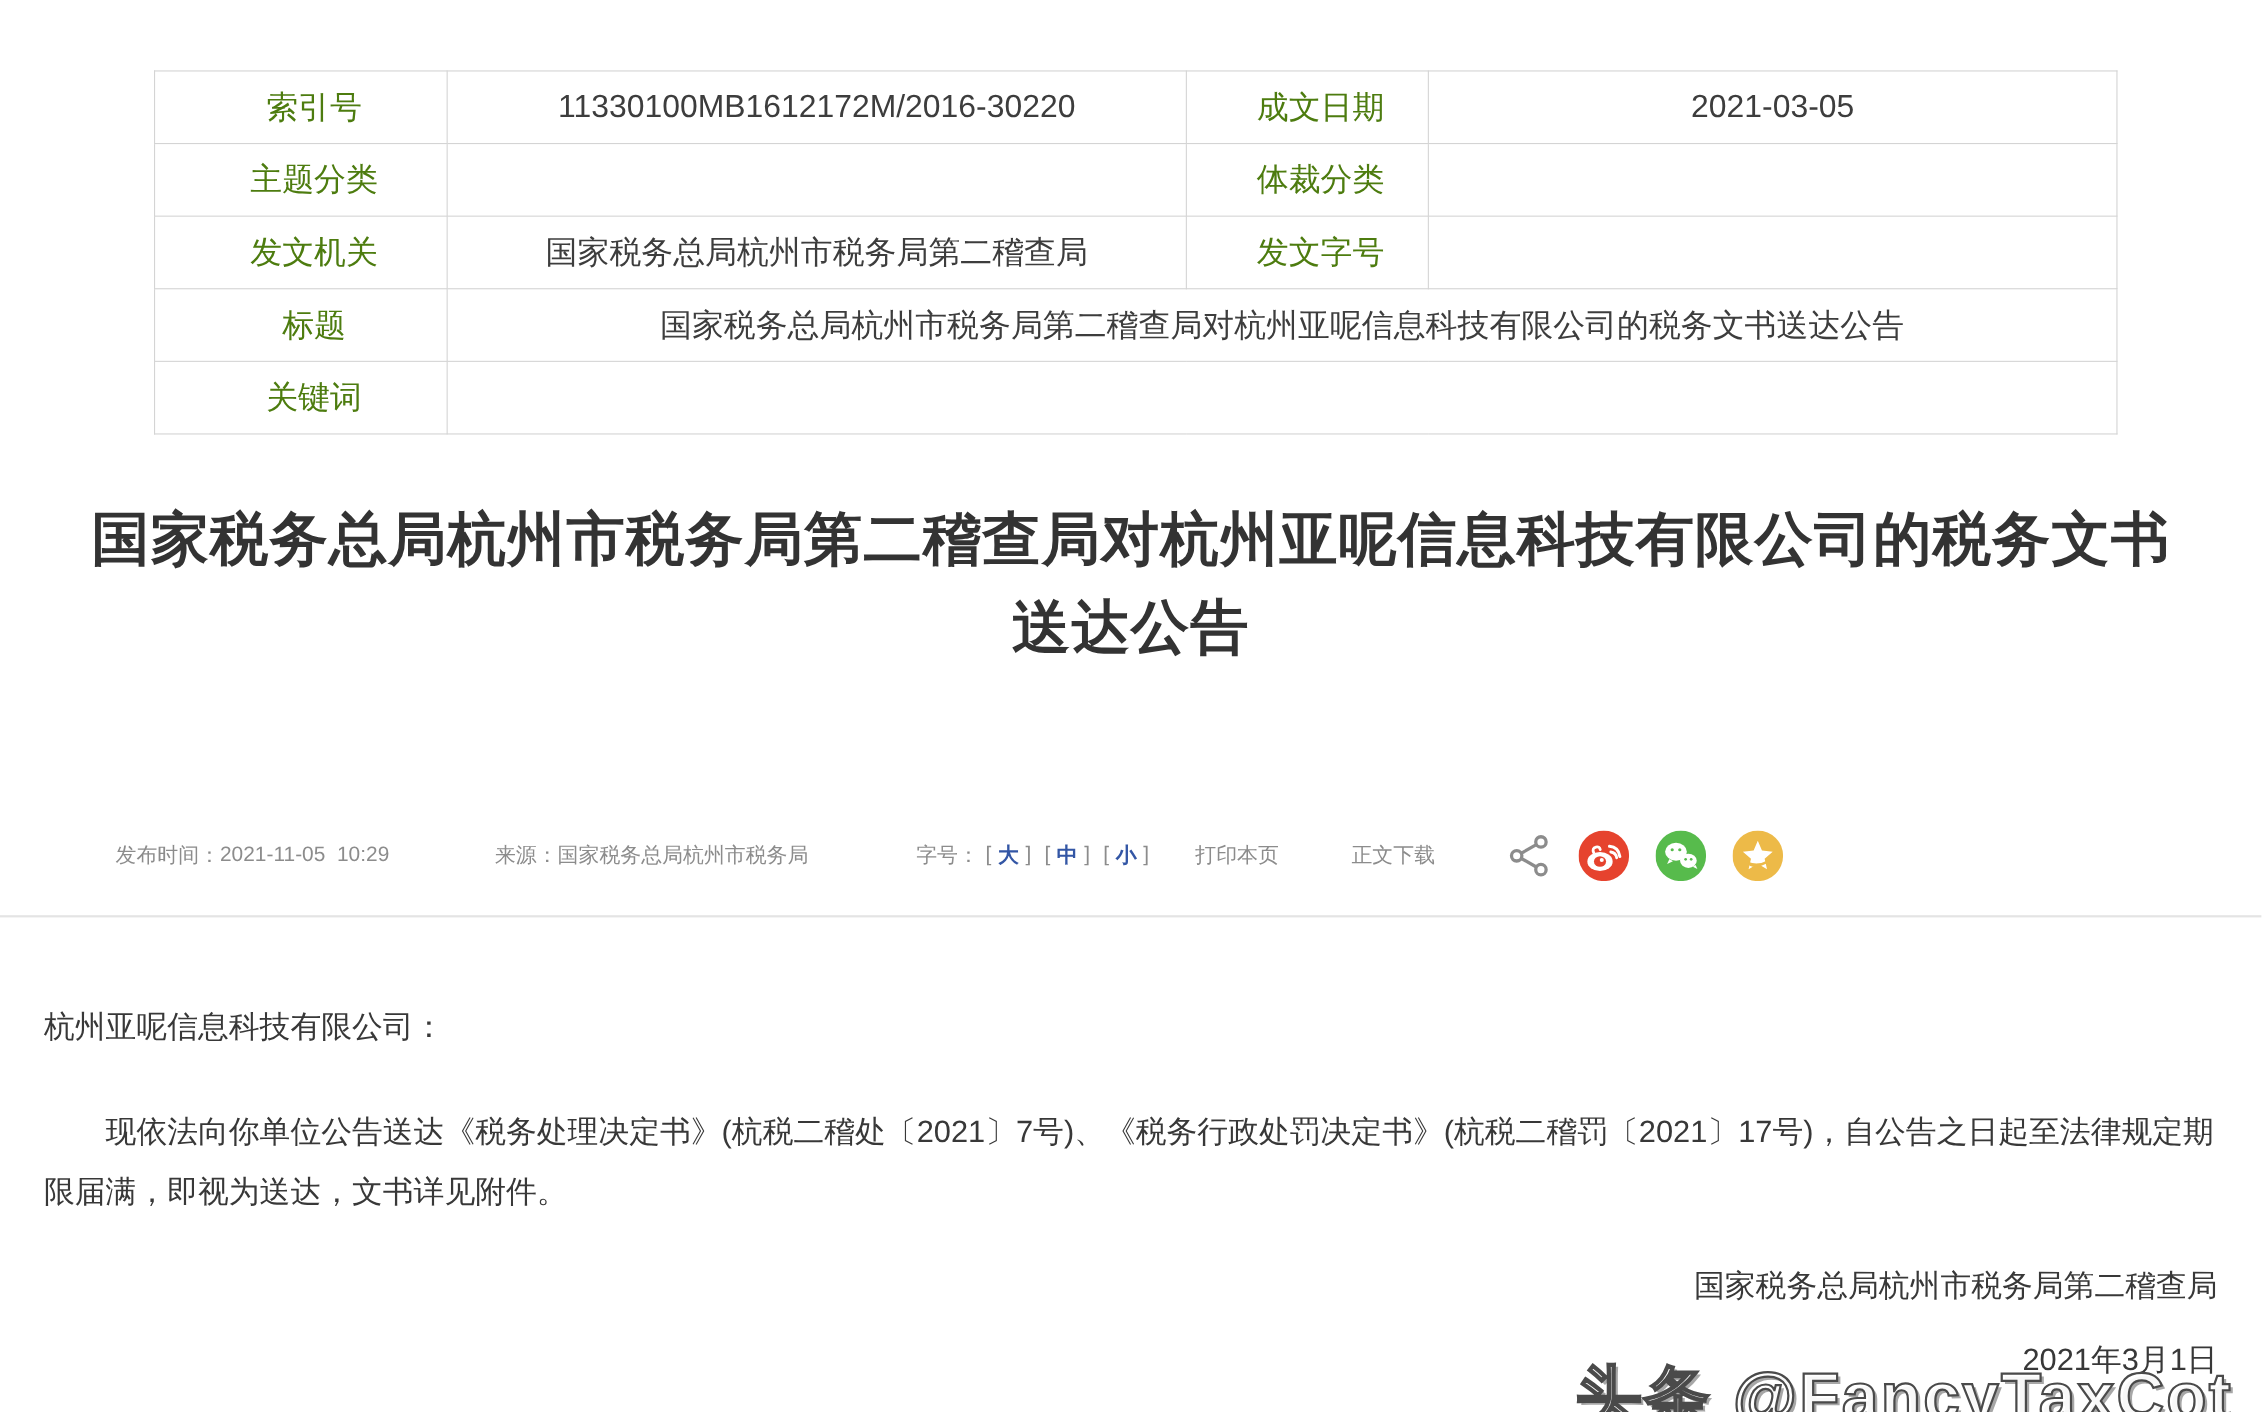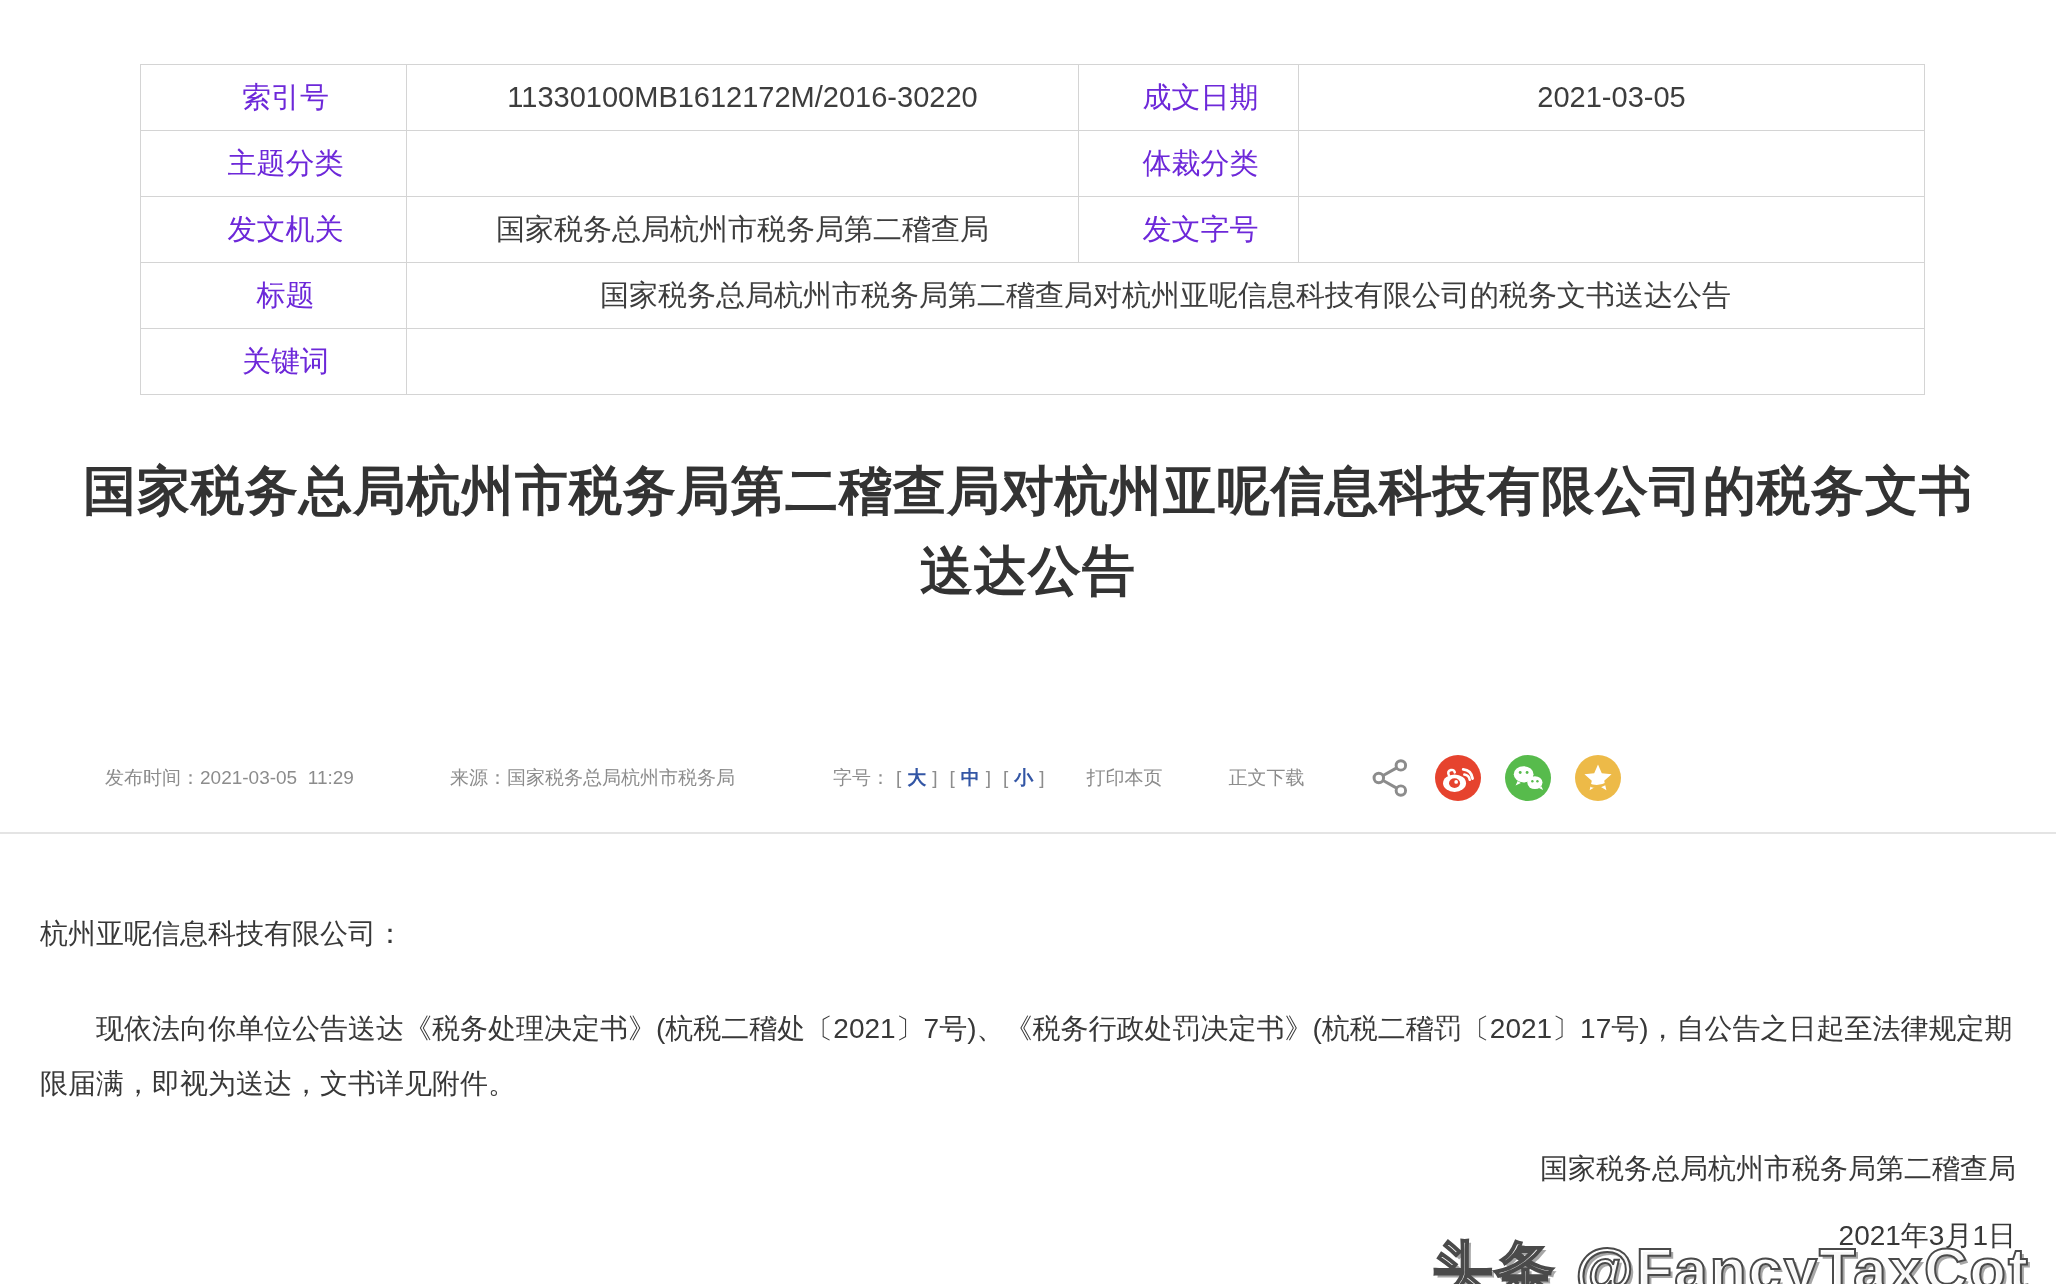--- a/index.html
+++ b/index.html
@@ -22,21 +22,21 @@
   .doc-table td {
     border: 1px solid #d4d4d4;
     height: 66px;
     font-size: 29px;
     text-align: center;
     vertical-align: middle;
     color: #3d3d3d;
     overflow: hidden;
     white-space: nowrap;
   }
-  .doc-table td.lbl { color: #6d28d9; padding-left: 24px; }
+  .doc-table td.lbl { color: #4d7c0f; padding-left: 24px; }
 
   
   .doc-heading {
     margin: 56px 70px 0 70px;
     text-align: center;
     font-size: 53px;
     font-weight: bold;
     line-height: 80px;
     color: #333;
     letter-spacing: 1px;
@@ -150,21 +150,21 @@
     <tr>
       <td class="lbl">关键词</td>
       <td colspan="3"></td>
     </tr>
   </tbody>
 </table>
 
 <h1 class="doc-heading">国家税务总局杭州市税务局第二稽查局对杭州亚呢信息科技有限公司的税务文书送达公告</h1>
 
 <div class="meta-bar">
-  <span class="meta-item"><span>发布时间：</span><span>2021-03-05  11:29</span></span>
+  <span class="meta-item"><span>发布时间：</span><span>2021-11-05  10:29</span></span>
 
   <span class="meta-item m-source"><span>来源：</span><span>国家税务总局杭州市税务局</span></span>
 
   <span class="meta-item m-fontsize">
     <span>字号：</span>
     <span class="size-group">
       <span class="bracket">[</span><a class="size-link">大</a><span class="bracket">]</span><span class="bracket">[</span><a class="size-link">中</a><span class="bracket">]</span><span class="bracket">[</span><a class="size-link">小</a><span class="bracket">]</span>
     </span>
   </span>
 

